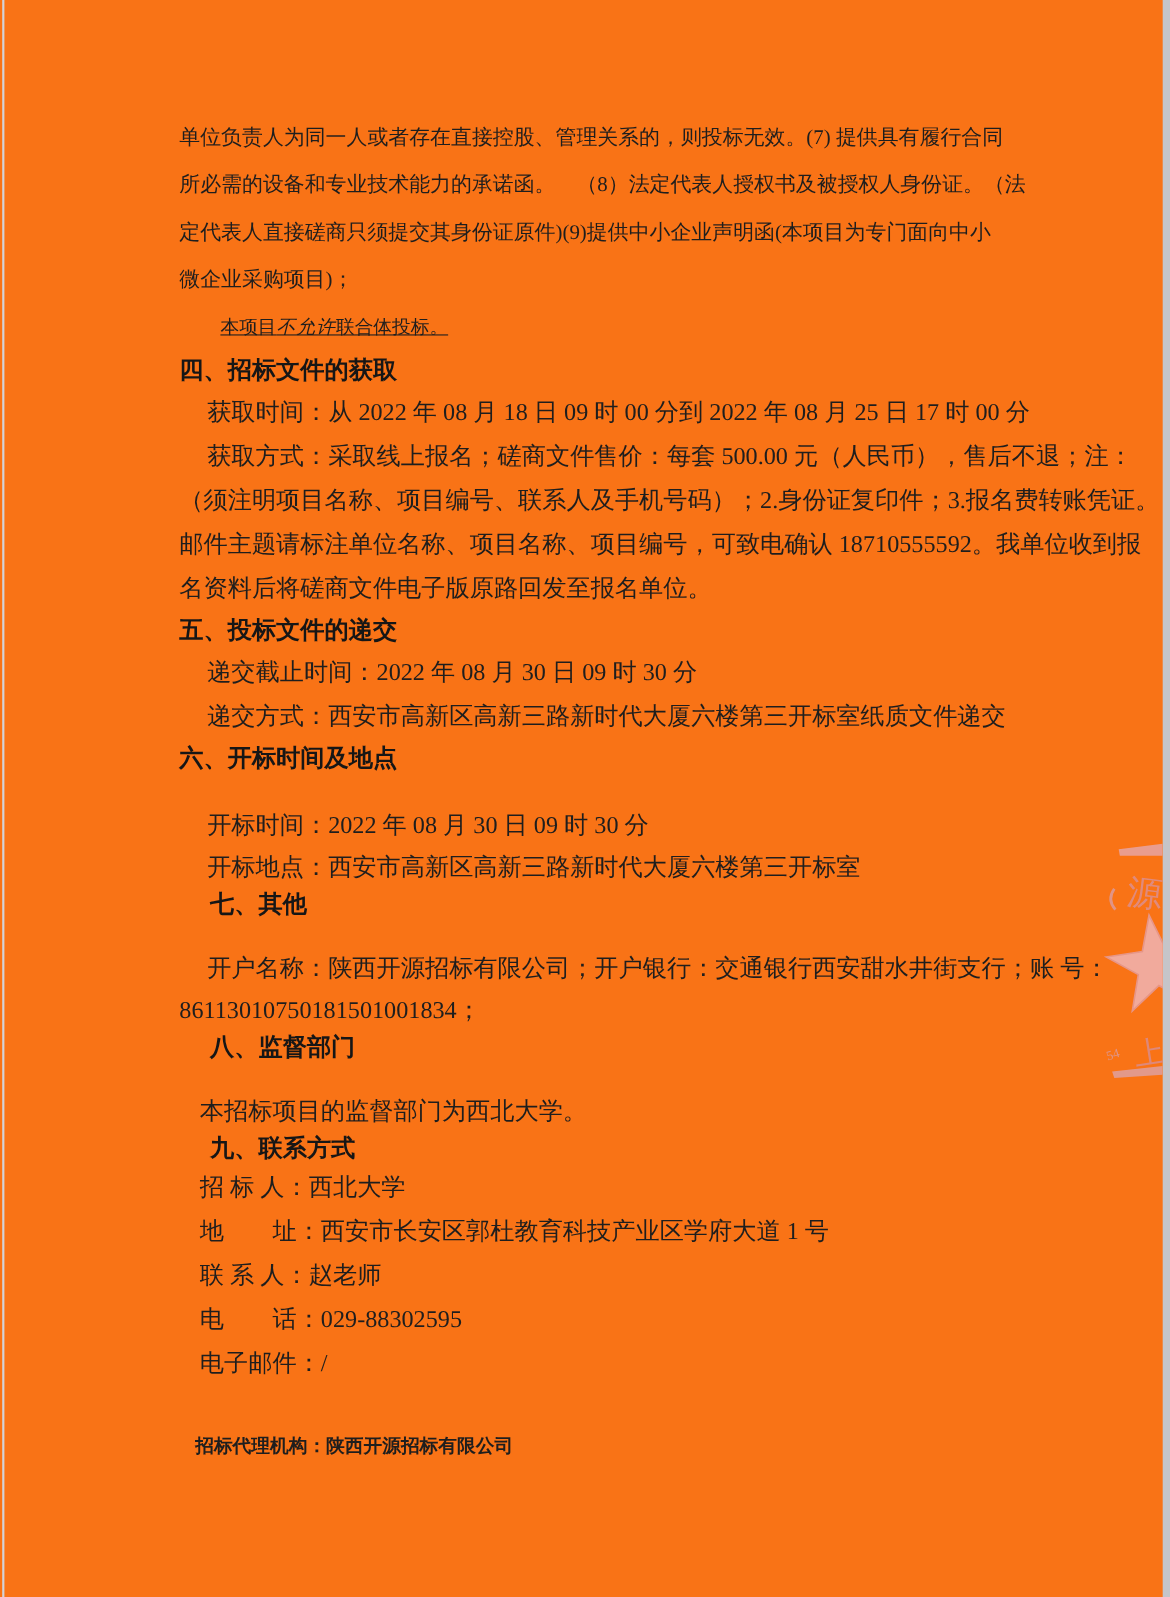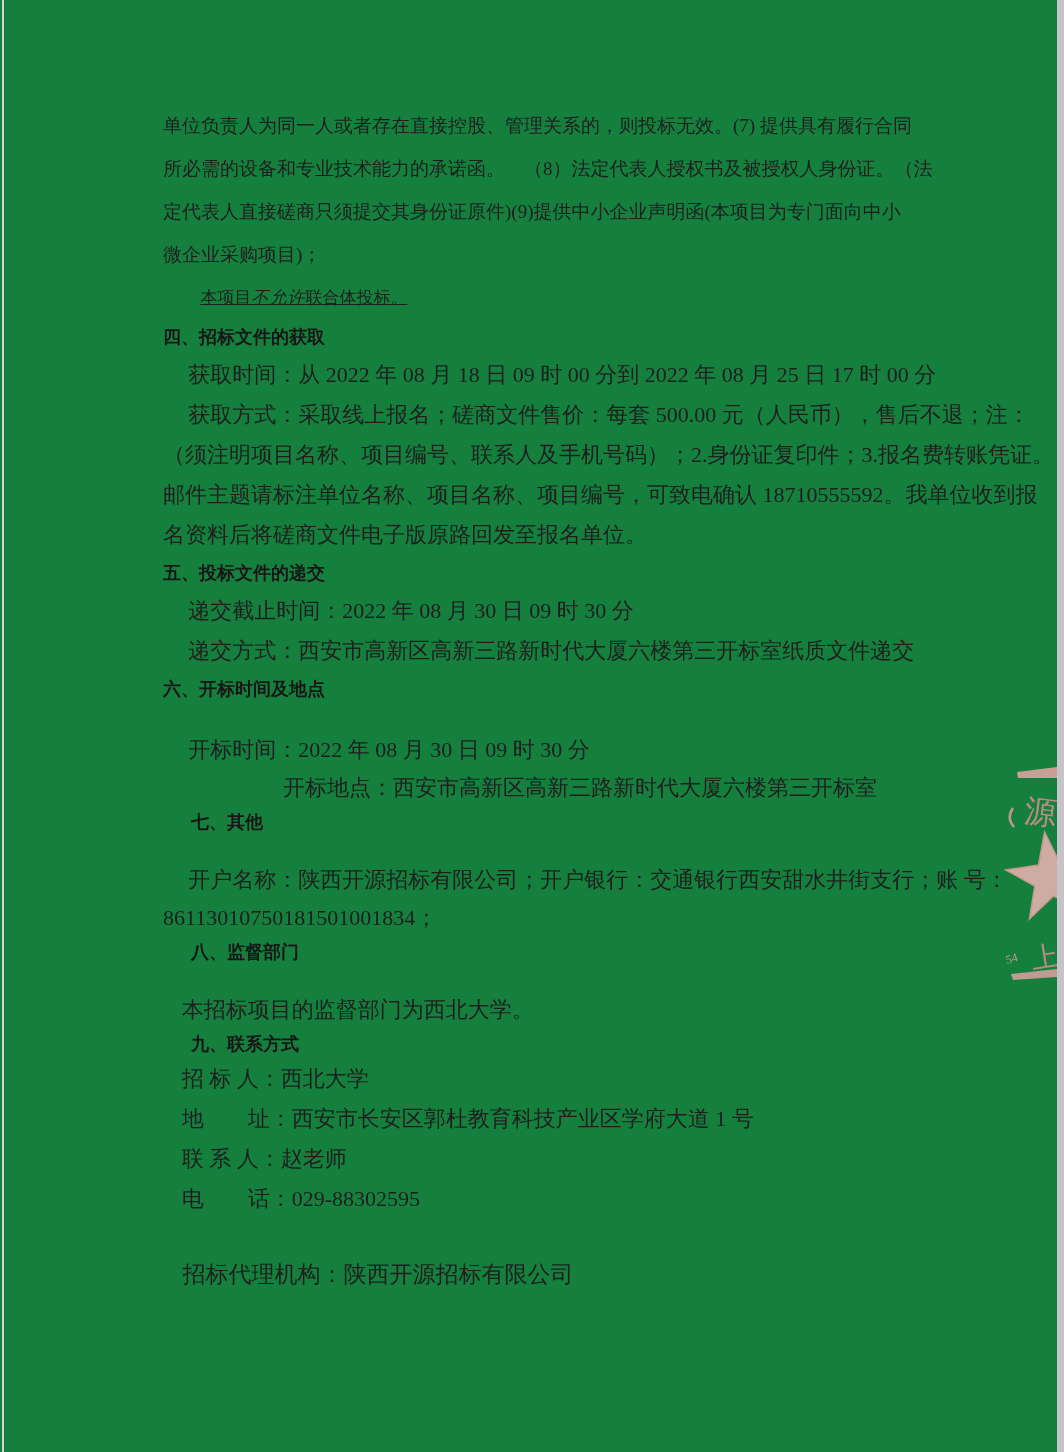--- a/index.html
+++ b/index.html
@@ -5,21 +5,21 @@
   html,body { margin:0; padding:0; }
   body {
     width:1064px; height:1452px;
     background:#f2f2f4;
     font-family:"Liberation Serif","DejaVu Serif",serif;
     overflow:hidden;
   }
   .page {
     position:relative;
     width:1064px; height:1452px;
-    background:#15803d;
+    background:#f97316;
     color:#1e1e1e;
     overflow:hidden;
   }
   .edge-left {
     position:absolute; left:2px; top:0; bottom:0; width:2px;
     background:#d3d3d7;
   }
   .edge-right {
     position:absolute; right:0; top:0; bottom:0; width:7px;
     background:#c5c5c9;
@@ -28,30 +28,30 @@
     position:absolute; left:163px; top:104px; width:714px;
   }
   .para { font-size:19px; line-height:43px; text-align:justify; }
   .para .line { white-space:nowrap; }
   .note {
     font-size:17px; line-height:43px; text-indent:2.2em; white-space:nowrap;text-decoration:underline;
   }
   .note .em { font-style:italic; letter-spacing:1px; }
   .sec-head {
     font-family:"Liberation Sans","DejaVu Sans",sans-serif;
-    font-weight:bold; font-size:18px; line-height:36px;
+    font-weight:bold; font-size:22px; line-height:36px;
     margin:0; color:#161616;
   }
   .sec-head.tight { line-height:30px;margin-left:28px; }
   .sec-list { font-size:22px; line-height:40px; }
   .sec-list.tight { line-height:38px;margin-top:24px; }
   .sec-list .line { white-space:nowrap; }
   .agency {
-    margin-top:36px; font-size:23px; line-height:40px;
-    padding-left:0.85em; white-space:nowrap;
+    margin-top:36px; font-size:17px; line-height:40px;
+    padding-left:0.85em; white-space:nowrap;font-weight:bold;
   }
   .stamp {
     position:absolute; right:7px; top:766px; width:54px; height:215px;
     opacity:0.85; pointer-events:none;
   }
   .stamp svg { display:block; }
 </style>
 </head>
 <body>
 
@@ -84,40 +84,41 @@
 
     <div class="sec-head">五、投标文件的递交</div>
     <div class="sec-list">
         <div class="line" style="padding-left: 1.15em;">递交截止时间：2022 年 08 月 30 日  09 时 30 分</div>
         <div class="line" style="padding-left: 1.15em;">递交方式：西安市高新区高新三路新时代大厦六楼第三开标室纸质文件递交</div>
       </div>
 
     <div class="sec-head">六、开标时间及地点</div>
     <div class="sec-list tight">
         <div class="line" style="padding-left: 1.15em;">开标时间：2022 年 08 月 30 日  09 时 30 分</div>
-        <div class="line" style="padding-left: 1.15em; text-align: right;">开标地点：西安市高新区高新三路新时代大厦六楼第三开标室</div>
+        <div class="line" style="padding-left: 1.15em;">开标地点：西安市高新区高新三路新时代大厦六楼第三开标室</div>
       </div>
 
     <div class="sec-head tight">七、其他</div>
     <div class="sec-list tight">
         <div class="line" style="padding-left: 1.15em;">开户名称：陕西开源招标有限公司；开户银行：交通银行西安甜水井街支行；账  号：</div>
         <div class="line">86113010750181501001834；</div>
       </div>
 
     <div class="sec-head tight">八、监督部门</div>
     <div class="sec-list tight">
         <div class="line" style="padding-left: 0.85em;">本招标项目的监督部门为西北大学。</div>
       </div>
 
     <div class="sec-head tight">九、联系方式</div>
     <div class="sec-list">
         <div class="line" style="padding-left: 0.85em;">招 标 人：西北大学</div>
         <div class="line" style="padding-left: 0.85em;">地　　址：西安市长安区郭杜教育科技产业区学府大道 1 号</div>
         <div class="line" style="padding-left: 0.85em;">联 系 人：赵老师</div>
         <div class="line" style="padding-left: 0.85em;">电　　话：029-88302595</div>
+        <div class="line" style="padding-left: 0.85em;">电子邮件：/</div>
       </div>
 
     <div class="agency">招标代理机构：陕西开源招标有限公司</div>
 
   </div>
 
   <div class="stamp">
     <svg width="54" height="215" viewBox="0 0 54 215" xmlns="http://www.w3.org/2000/svg">
       <path d="M14,6 L54,1 L54,12 L15,12 Z" fill="#e7a5a5"></path>
       <path d="M10,42 q-7,10 1,19" stroke="#dc9a9a" stroke-width="2.5" fill="none"></path>

